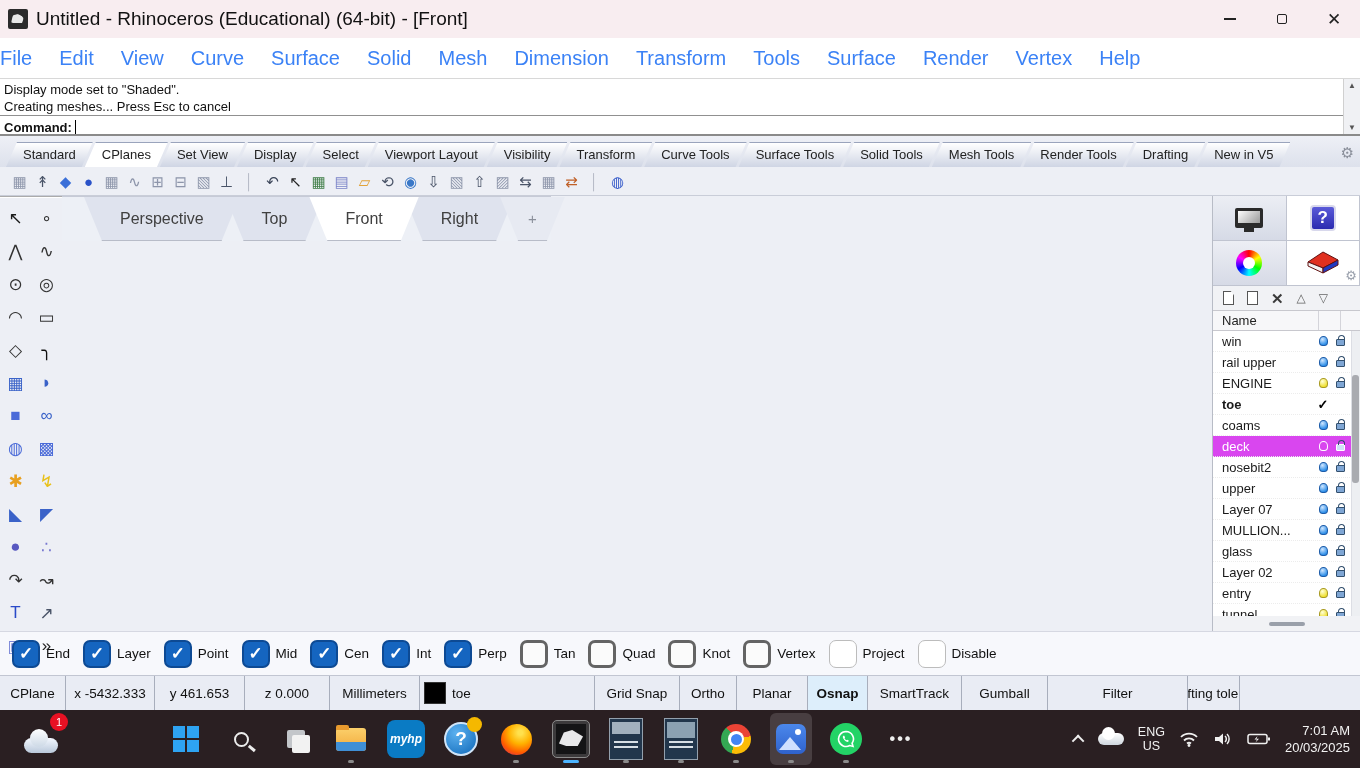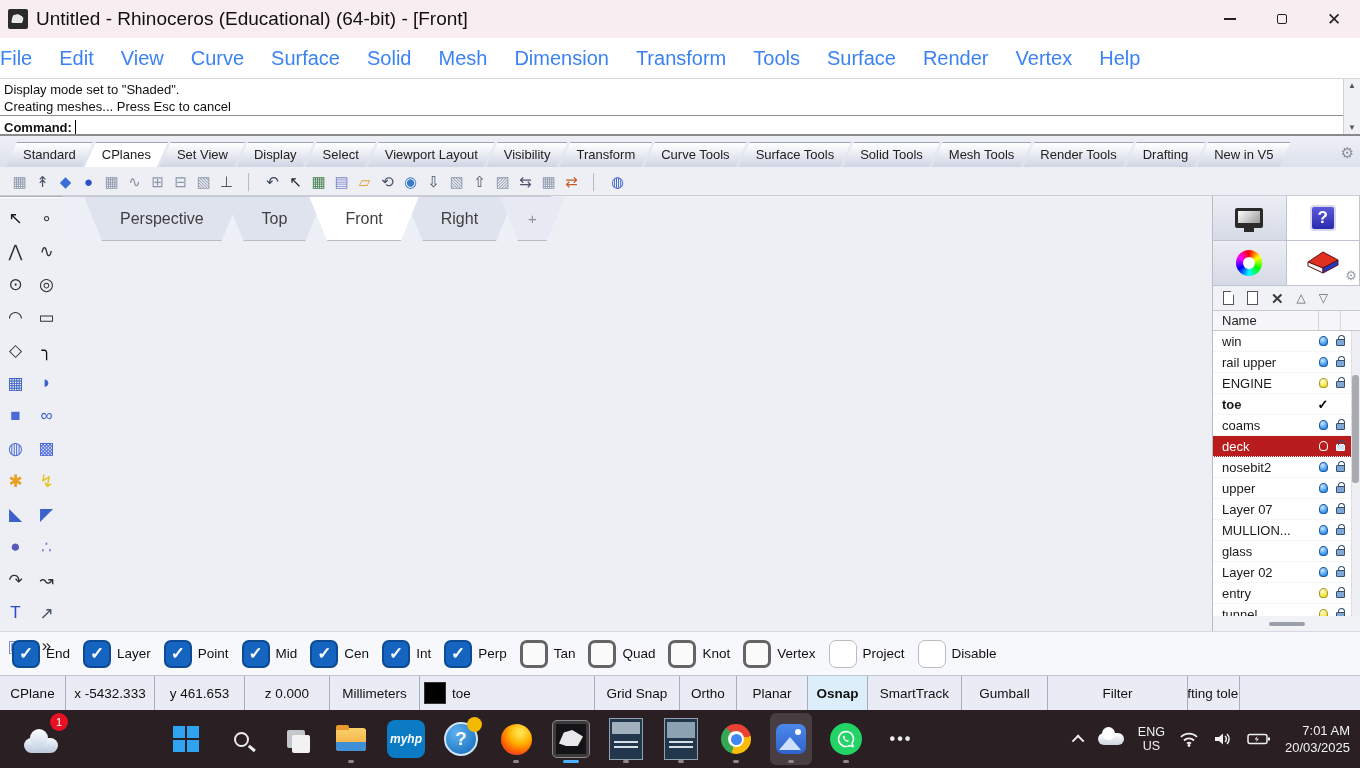--- a/index.html
+++ b/index.html
@@ -79,21 +79,21 @@
   .tri { font-size:12px; color:#666; line-height:1; }
 
   #pheader { height:21px; background:#f7f7f9; border-top:1px solid #c8c8ce; border-bottom:1px solid #c8c8ce; display:flex; align-items:center; font-size:13px; color:#222; padding-left:9px; }
   #pheader .hc1 { margin-left:auto; width:22px; height:100%; border-left:1px solid #d4d4da; }
   #pheader .hc2 { width:20px; height:100%; border-left:1px solid #d4d4da; }
 
   #plist { flex:1; background:#fff; position:relative; overflow:hidden; }
   .lrow { height:21px; display:flex; align-items:center; padding-left:9px; font-size:13px; color:#1a1a1a; border-bottom:1px dotted #ececec; }
   .lrow .lname { flex:1; white-space:nowrap; overflow:hidden; }
   .lrow.current .lname { font-weight:bold; }
-  .lrow.selected { background:#b91c1c; color:#fff; }
+  .lrow.selected { background:#d946ef; color:#fff; }
   .lcol1 { width:22px; display:flex; justify-content:center; }
   .lcol2 { width:26px; display:flex; justify-content:flex-start; padding-left:2px; }
   .bulb { width:9px; height:10px; border-radius:50% 50% 40% 40%; }
   .bulb.on  { background:radial-gradient(circle at 35% 30%, #cfe6ff, #2f8fe8 75%); border:1px solid #1a5aa8; }
   .bulb.off { background:radial-gradient(circle at 35% 30%, #ffffd8, #f0df30 75%); border:1px solid #a89a20; }
   .lrow.selected .bulb { background:transparent; border:1px solid #fff; }
   .lock { width:9px; height:7px; background:#7fa6d4; border:1px solid #33506e; border-radius:1px; position:relative; margin-top:3px; }
   .lock::before { content:""; position:absolute; left:1px; top:-5px; width:5px; height:4px; border:1px solid #33506e; border-bottom:none; border-radius:4px 4px 0 0; }
   .lrow.selected .lock { background:#cfe2f8; border-color:#fff; }
   .check { display:none; font-weight:bold; font-size:13px; color:#000; }

